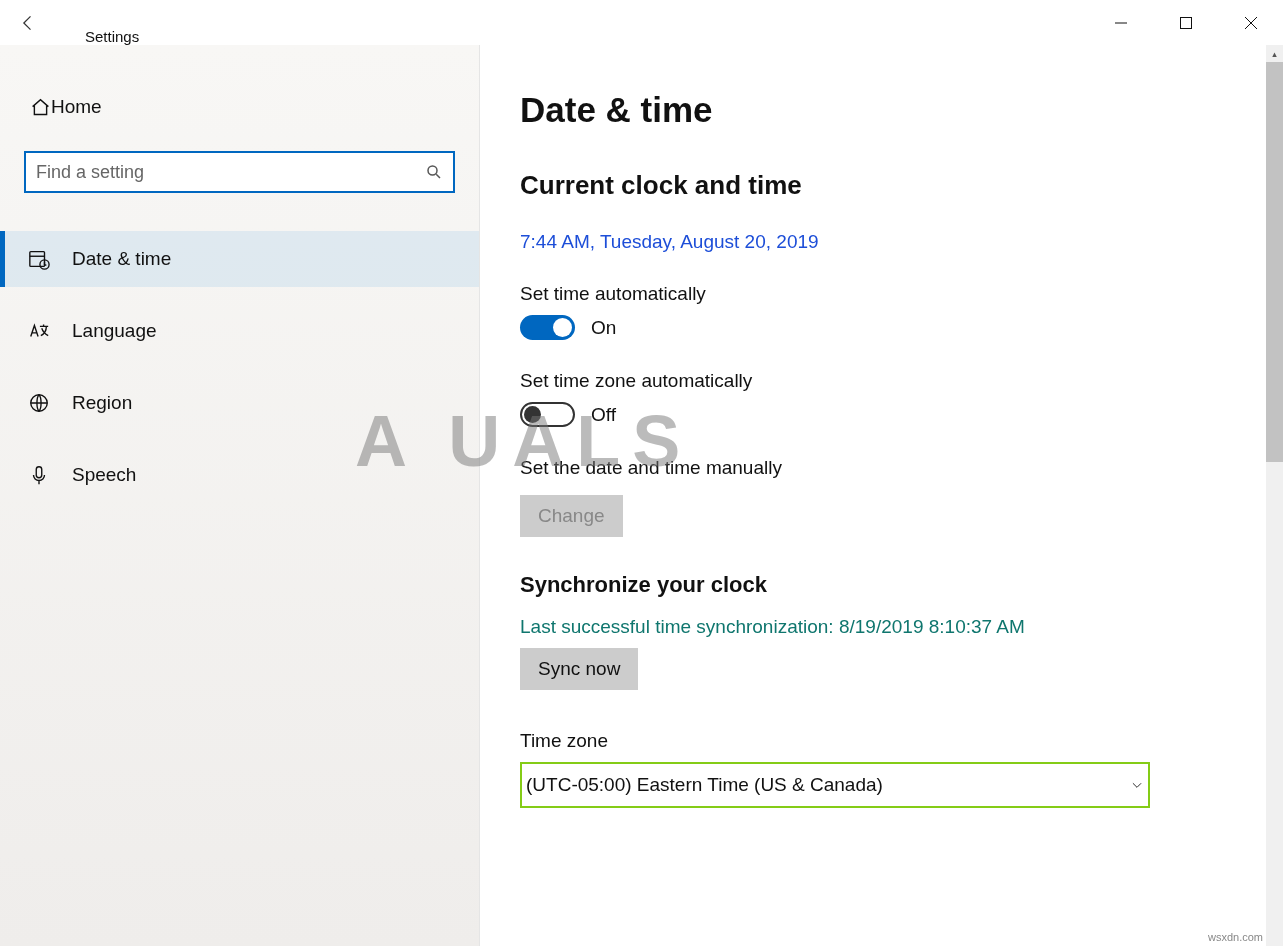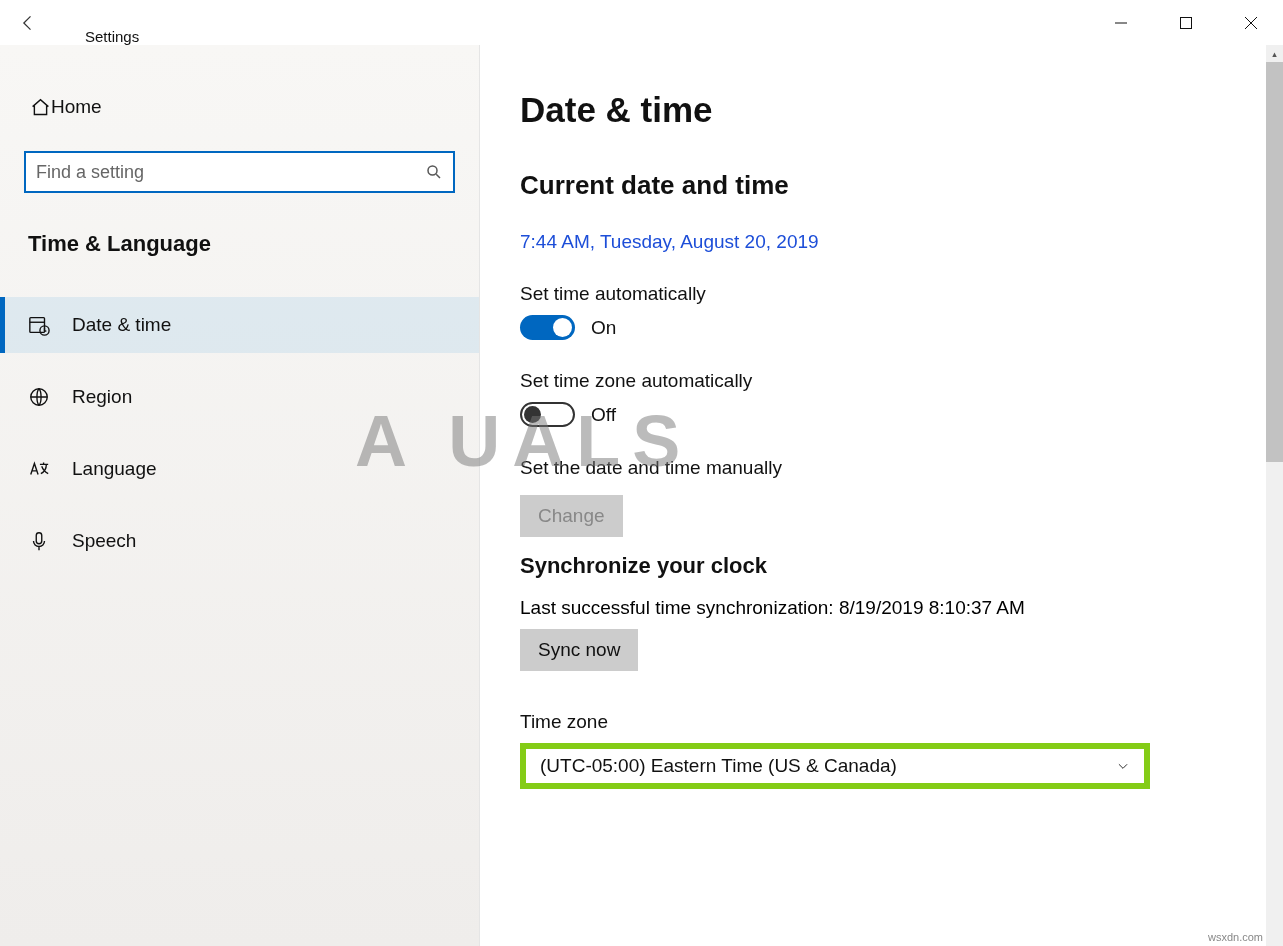--- a/index.html
+++ b/index.html
@@ -134,21 +134,21 @@
       font-size: 26px;
       font-weight: 600;
       color: #111;
       margin-bottom: 30px;
     }
     .main h3 {
       font-size: 22px;
       font-weight: 600;
       color: #111;
       margin-bottom: 18px;
-      margin-top: 16px;
+      margin-top: 35px;
     }
     .main .body-text {
       font-size: 19px;
       color: #1d4ed8;
       margin-bottom: 6px;
     }
     .setting-label {
       font-size: 19px;
       color: #111;
       margin-top: 30px;
@@ -198,31 +198,31 @@
       color: #111;
       border: none;
       cursor: default;
       margin-top: 6px;
     }
     .btn.disabled {
       color: #888;
     }
     .sync-text {
       font-size: 19px;
-      color: #000000;
+      color: #0f766e;
       margin-bottom: 4px;
     }
     .dropdown {
       display: flex;
       align-items: center;
       justify-content: space-between;
       width: 630px;
       height: 46px;
-      border: 6px solid #84cc16;
-      padding: 0 14px;
+      border: 2px solid #84cc16;
+      padding: 0 4px;
       font-size: 19px;
       color: #111;
       margin-top: 6px;
     }
     .scrollbar {
       position: absolute;
       right: 0; top: 45px; bottom: 0;
       width: 17px;
       background: #f0f0f0;
     }
@@ -299,61 +299,60 @@
     </div>
 
     <div class="search-box">
       <input type="text" placeholder="Find a setting" style="">
       <svg class="search-icon" viewBox="0 0 24 24" fill="none" stroke="currentColor" stroke-width="2">
         <circle cx="10" cy="10" r="6"></circle>
           <line x1="15" y1="15" x2="20" y2="20"></line>
       </svg>
     </div>
 
-    <div class="category">Time &amp; Language</div>
 
     <div class="nav-item selected">
       <svg viewBox="0 0 24 24" fill="none" stroke="#111" stroke-width="1.5">
         <rect x="2" y="4" width="16" height="16" rx="1"></rect>
           <line x1="2" y1="9" x2="18" y2="9"></line>
         <circle cx="18" cy="18" r="5"></circle>
           <path d="M18 15 V18 L20 19"></path>
       </svg>
       <span>Date &amp; time</span>
     </div>
 
     <div class="nav-item">
       <svg viewBox="0 0 24 24" fill="none" stroke="#111" stroke-width="1.5">
+        <path d="M3 18 L7 6 L11 18 M4.5 14 H9.5"></path>
+          <path d="M13 7 H22 M17 7 V5 M14 17 C18 15 20 12 20 7 M22 17 C18 15 16 12 15 9"></path>
+      </svg>
+      <span>Language</span>
+    </div>
+
+    <div class="nav-item">
+      <svg viewBox="0 0 24 24" fill="none" stroke="#111" stroke-width="1.5">
         <circle cx="12" cy="12" r="9"></circle>
           <path d="M3 12h18 M12 3c3 3 3 15 0 18 M12 3c-3 3-3 15 0 18"></path>
       </svg>
       <span>Region</span>
-    </div>
-
-    <div class="nav-item">
-      <svg viewBox="0 0 24 24" fill="none" stroke="#111" stroke-width="1.5">
-        <path d="M3 18 L7 6 L11 18 M4.5 14 H9.5"></path>
-          <path d="M13 7 H22 M17 7 V5 M14 17 C18 15 20 12 20 7 M22 17 C18 15 16 12 15 9"></path>
-      </svg>
-      <span>Language</span>
     </div>
 
     <div class="nav-item">
       <svg viewBox="0 0 24 24" fill="none" stroke="#111" stroke-width="1.5">
         <rect x="9" y="3" width="6" height="12" rx="3"></rect>
           <path d="M6 12 a6 6 0 0 0 12 0 M12 18 V22"></path>
       </svg>
       <span>Speech</span>
     </div>
   </div>
 
   <div class="main">
     <h1>Date &amp; time</h1>
 
-    <h2>Current date and time</h2>
+    <h2>Current clock and time</h2>
     <div class="body-text">7:44 AM, Tuesday, August 20, 2019</div>
 
     <div class="setting-label">Set time automatically</div>
     <div class="toggle-row">
       <div class="toggle on">
           <div class="knob"></div>
         </div>
       <span class="toggle-label">On</span>
     </div>
 

